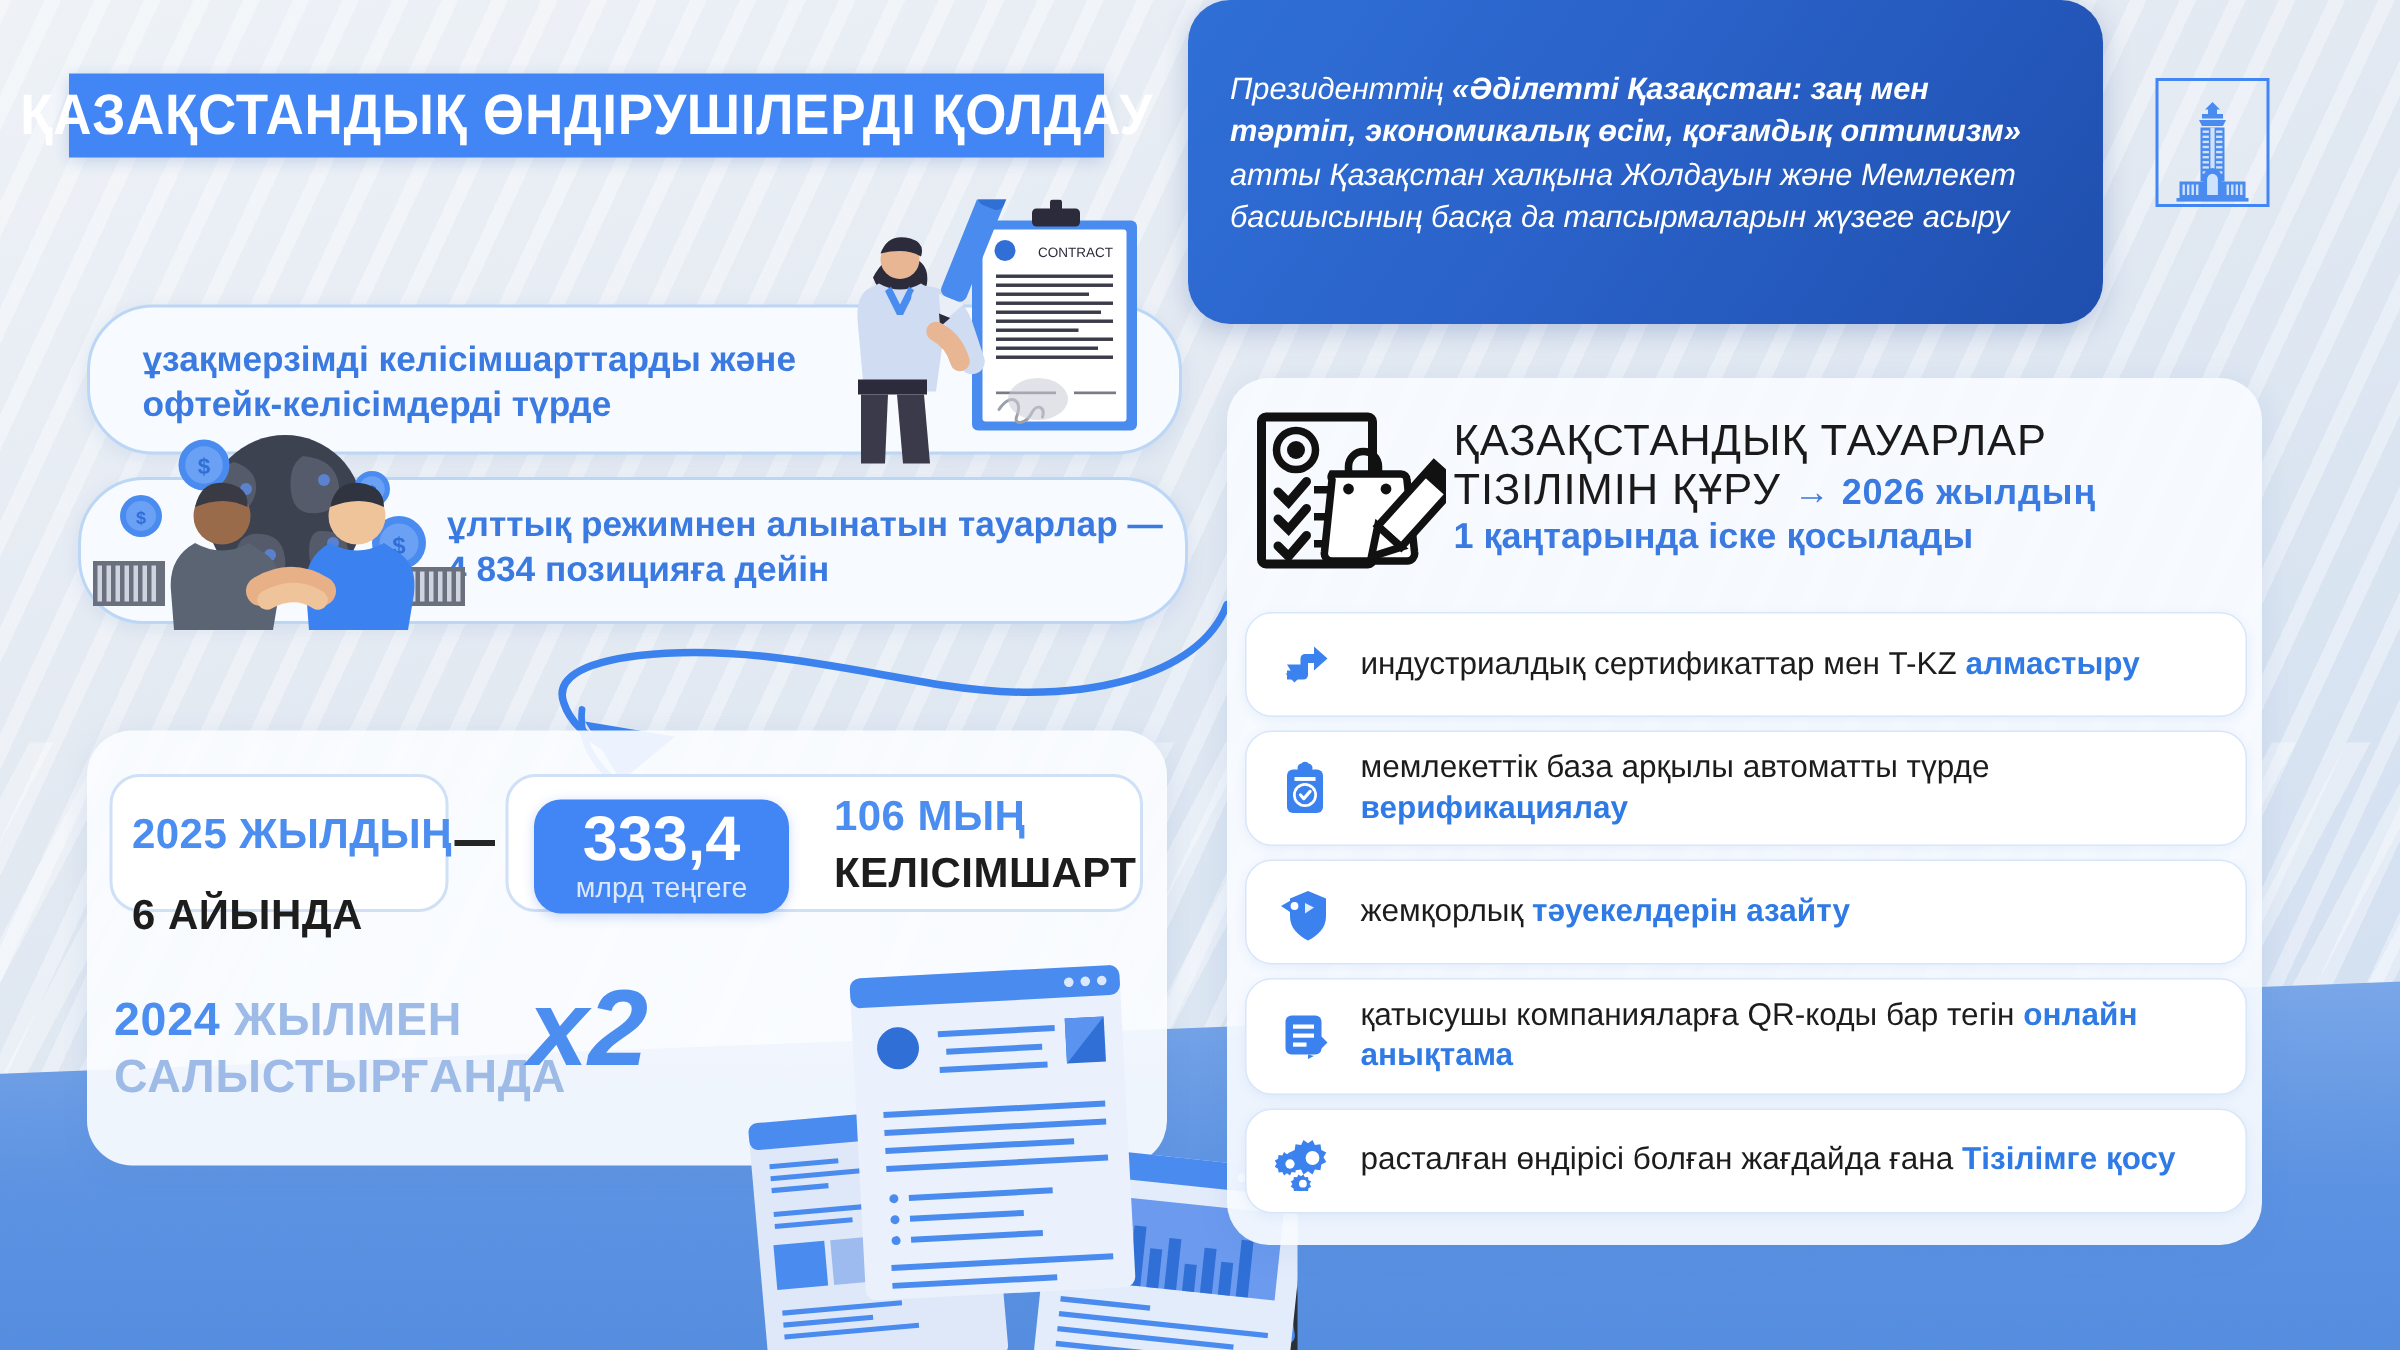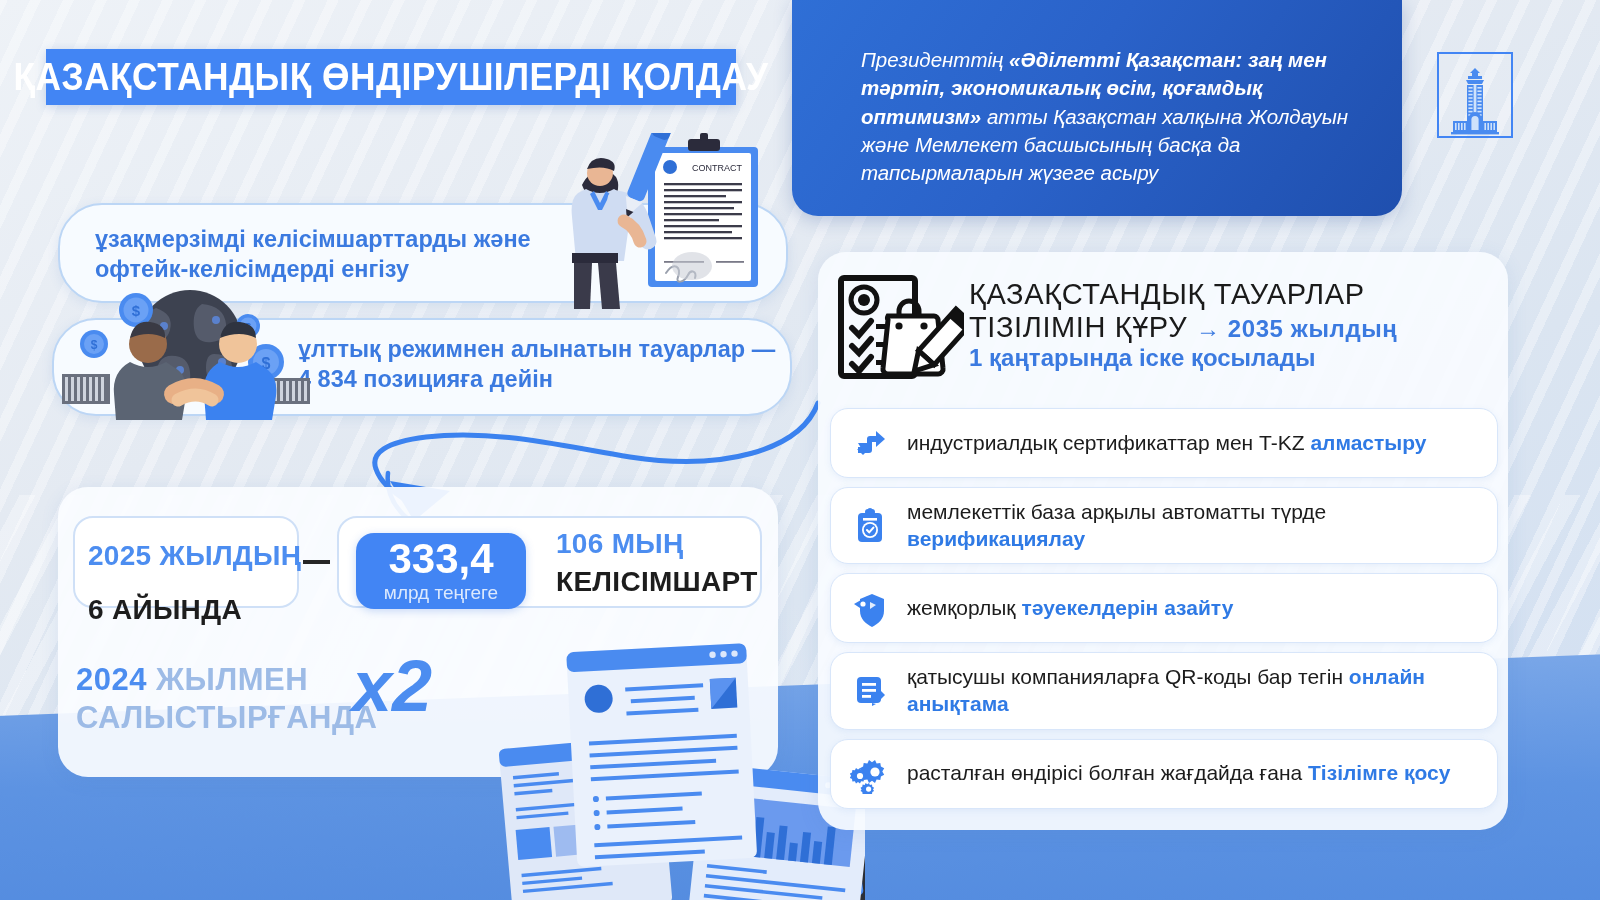--- a/index.html
+++ b/index.html
@@ -62,22 +62,23 @@
     white-space:nowrap;
     font-family:"Liberation Sans Narrow","Liberation Sans",sans-serif;
   }
 
   
   .president-panel{
     position:absolute; left:792px; top:0px; width:610px; height:216px;
     background:linear-gradient(125deg,#2f6fd6 0%,#2a62c9 45%,#1f4fae 100%);
     border-bottom-left-radius:26px;
     border-bottom-right-radius:26px;
-    padding:46px 40px 0 69px;
+    padding:46px 40px 0 28px;
     box-shadow:0 4px 18px rgba(30,70,150,.25);
+    border-radius:28px;
   }
   .president-panel p{
     color:#fff; font-size:20.5px; line-height:1.38;
     font-style:italic; font-weight:400;
   }
   .president-panel b{ font-weight:700; }
 
   .emblem-box{
     position:absolute; left:1437px; top:52px;
     width:76px; height:86px;
@@ -267,21 +268,21 @@
         <rect x="46.4" y="59" width="1.6" height="7"></rect>
           <rect x="49.4" y="59" width="1.6" height="7"></rect>
         <path d="M27.4 55.5 a3.6 3.6 0 0 1 7.2 0 v10.5 h-7.2z"></path>
       </g>
       <rect x="7" y="68" width="48" height="2.4"></rect>
     </g>
   </svg>
 </div>
 
 <div class="pill pill-1"></div>
-<div class="pill-text pill-1-text">ұзақмерзімді келісімшарттарды және офтейк-келісімдерді енгізу</div>
+<div class="pill-text pill-1-text">ұзақмерзімді келісімшарттарды және офтейк-келісімдерді түрде</div>
 
 <svg class="illus-contract" viewBox="0 0 268 178">
   <g>
 
     <rect x="128" y="14" width="110" height="140" rx="4" fill="#4a8bf0"></rect>
     <rect x="135" y="20" width="96" height="128" rx="2" fill="#ffffff"></rect>
     <rect x="168" y="6" width="32" height="12" rx="3" fill="#2b2b3b"></rect>
     <rect x="180" y="0" width="8" height="8" rx="2" fill="#2b2b3b"></rect>
     <circle cx="150" cy="34" r="7" fill="#2f6fd6"></circle>
     <text x="172" y="38" font-family="Liberation Sans, sans-serif" font-size="9" fill="#2b2b3b">CONTRACT</text>
@@ -544,21 +545,21 @@
         <path d="M92 90 h21 l-10.5 18z" fill="#fff" stroke="#111" stroke-width="5"></path>
       </g>
     </g>
   </svg>
   <div class="registry-text">
     <div class="registry-title">ҚАЗАҚСТАНДЫҚ ТАУАРЛАР</div>
     <div class="registry-title">
       <span>ТІЗІЛІМІН ҚҰРУ</span>
       <span class="registry-date">
         <span class="registry-arrow">→</span>
-        <span>2035 жылдың</span>
+        <span>2026 жылдың</span>
       </span>
     </div>
     <div class="registry-date">1 қаңтарында іске қосылады</div>
   </div>
 </div>
 
 <div class="items-wrap">
 
   <div class="item">
     <span class="item-icon">

